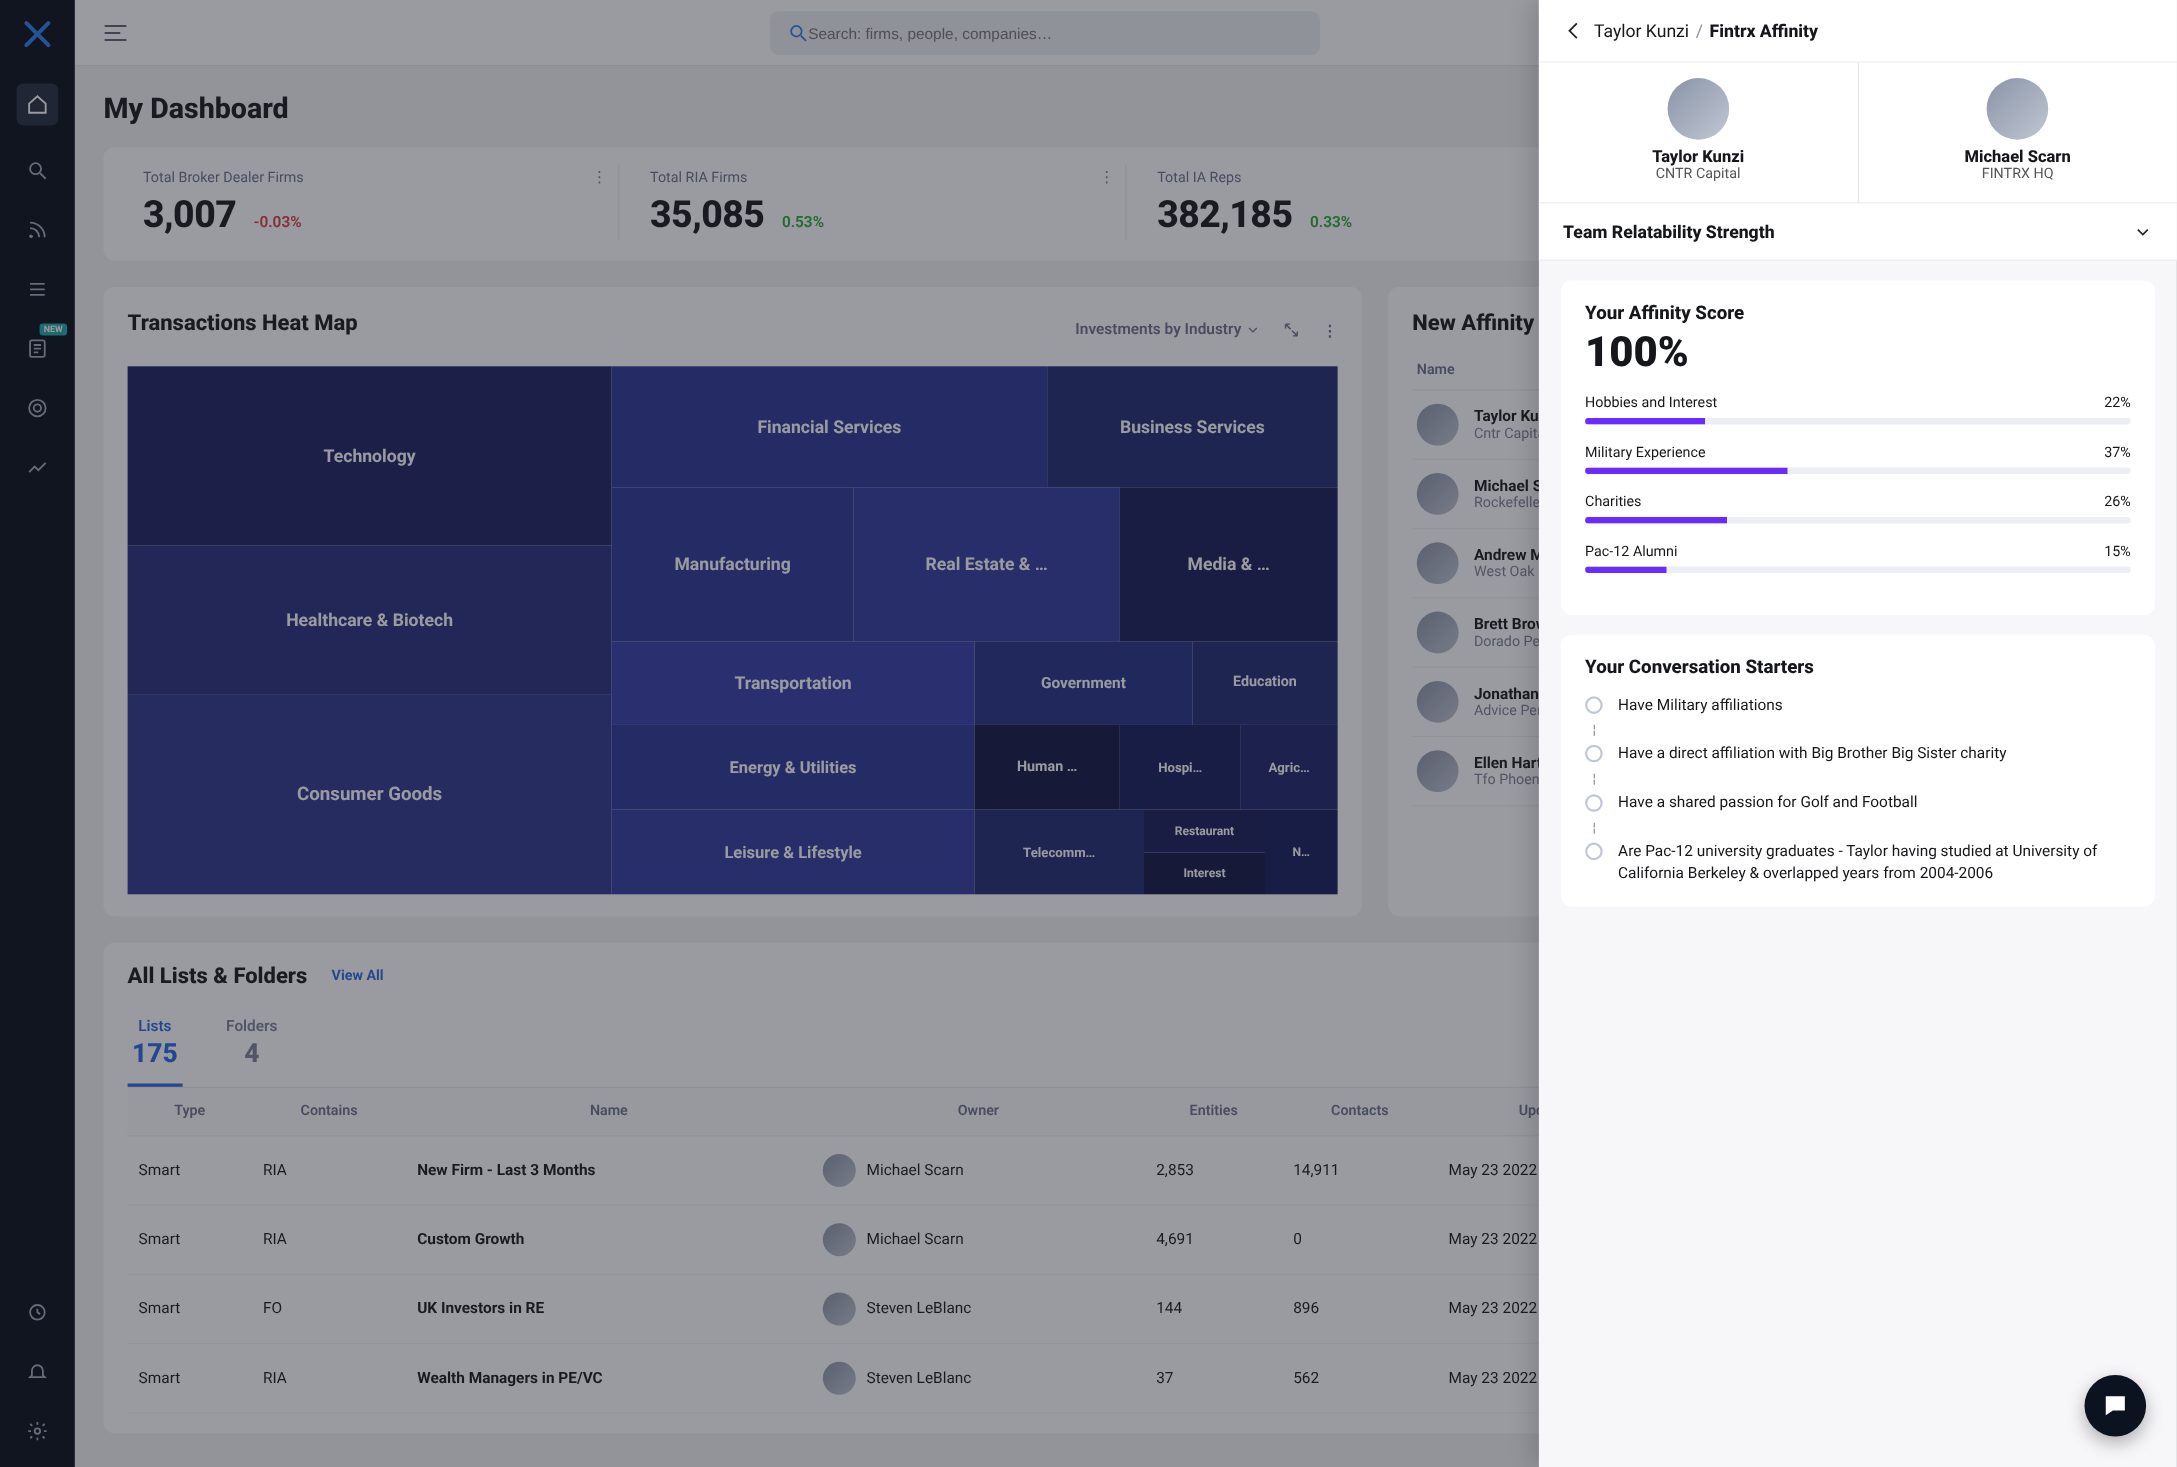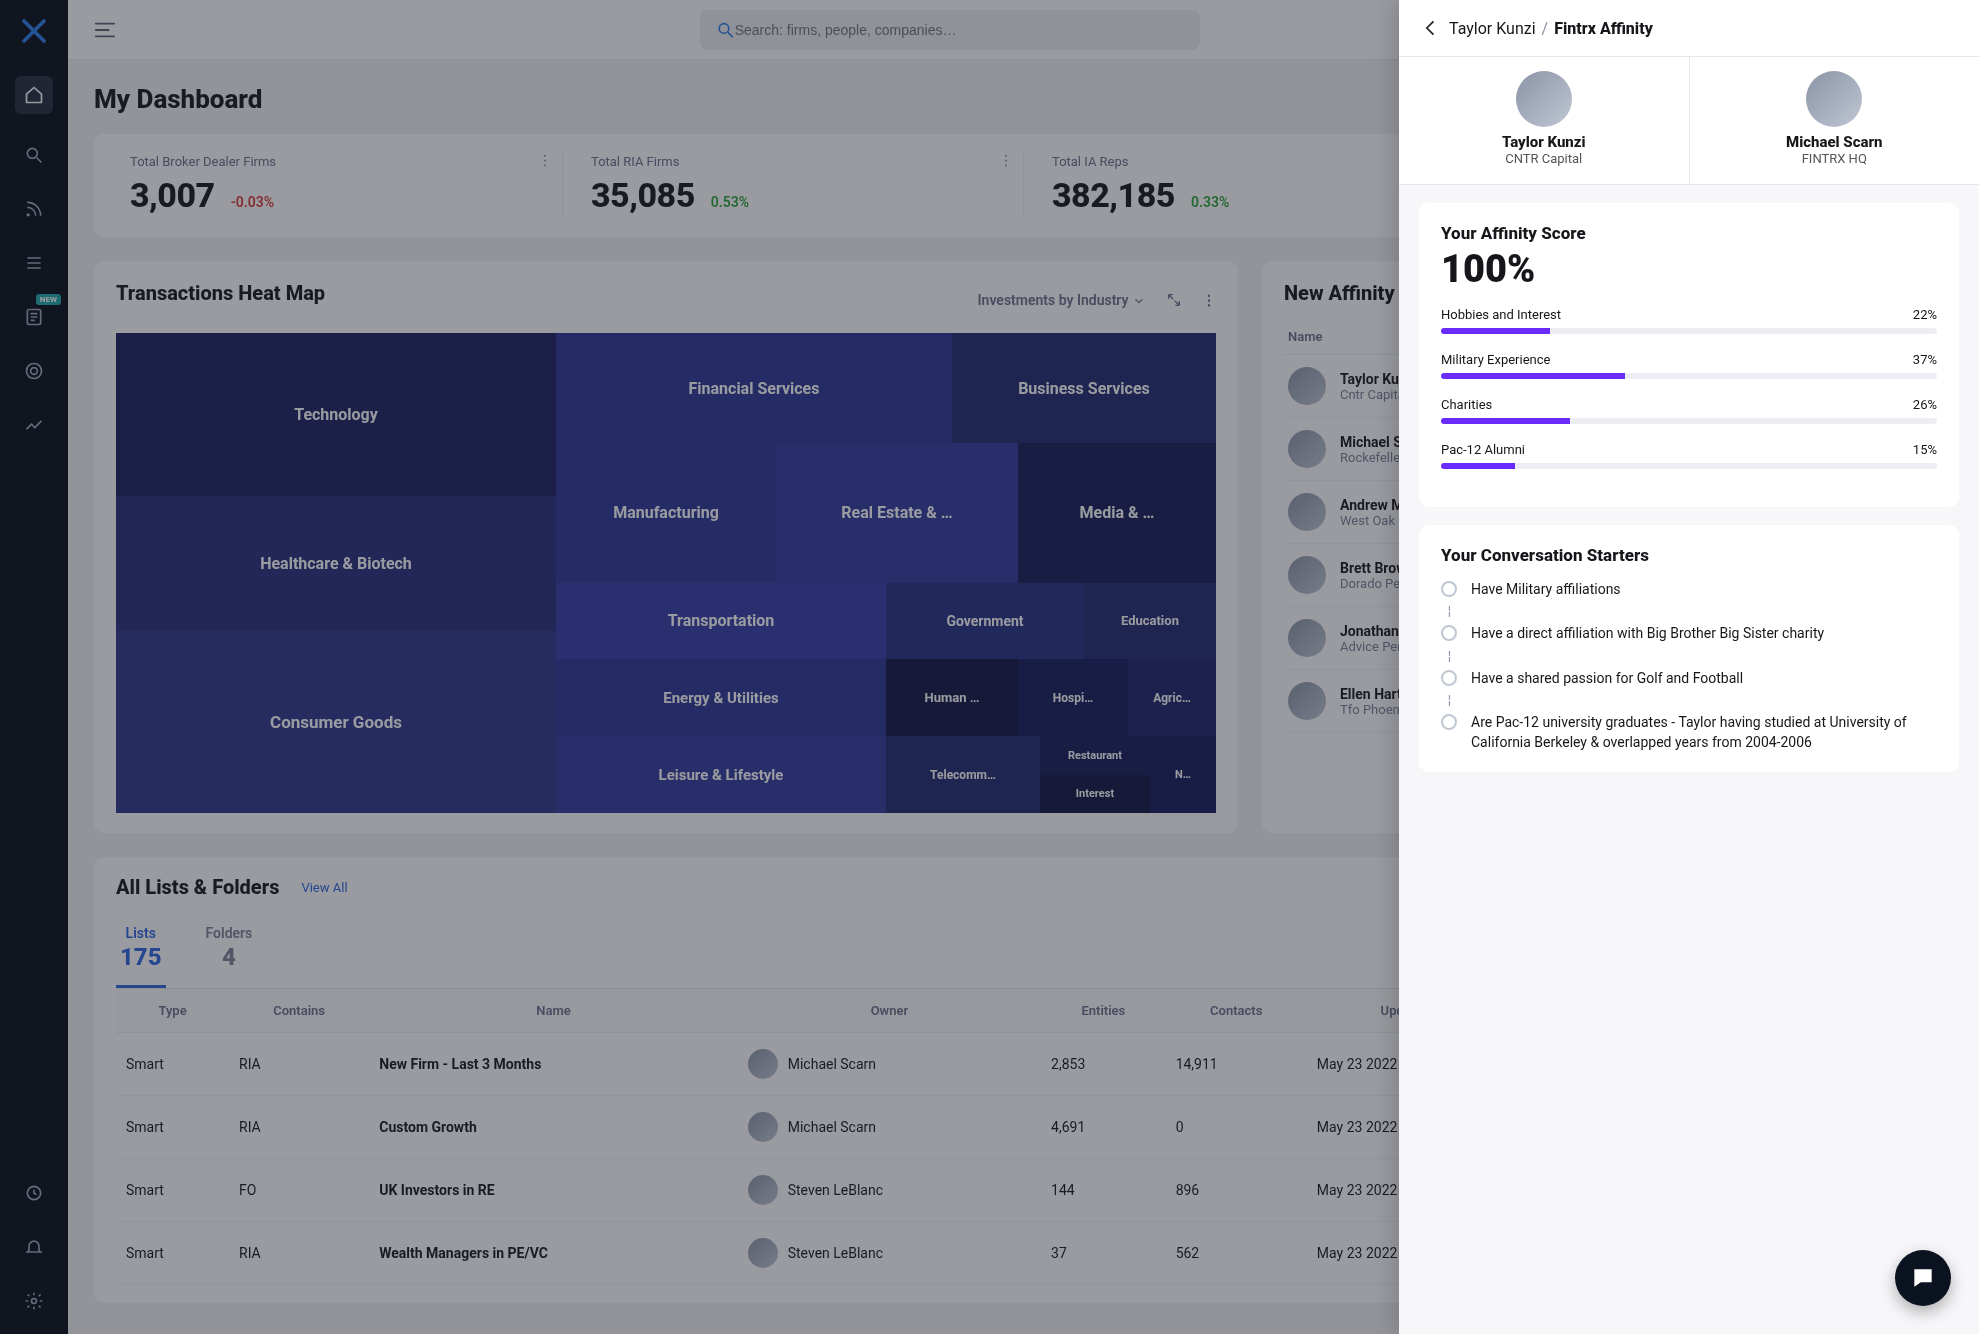--- a/index.html
+++ b/index.html
@@ -59,21 +59,21 @@
 .aff-row .sub { color:#7b8096; font-size:13px; }
 .aff-row .score { display:flex; align-items:center; gap:6px; font-weight:700; font-size:15px; }
 .bars-icon { display:flex; align-items:flex-end; gap:2px; }
 .bars-icon span{ width:4px; background:#2b56d6; display:block; }
 .bars-icon span:nth-child(1){height:6px;} .bars-icon span:nth-child(2){height:10px;} .bars-icon span:nth-child(3){height:14px;}
 
 
 .lists-card { background:#fff; border-radius:10px; padding: 18px 22px; }
 .lists-head { display:flex; align-items:center; gap:22px; }
 .lists-head h3 { font-size:20px; font-weight:800; }
-.lists-head .viewall { color:#2b66e0; font-weight:400; font-size:13px; }
+.lists-head .viewall { color:#2b66e0; font-weight:700; font-size:13px; }
 .lists-head .srch { margin-left:auto; color:#5b6174; }
 .tabs { display:flex; gap:36px; margin-top:18px; border-bottom:1px solid #e6e7ea; }
 .tab { padding: 8px 4px 14px; text-align:center; color:#7b8096; font-weight:600; }
 .tab.active { color:#2b66e0; border-bottom: 3px solid #2b66e0; }
 .tab .cnt { display:block; font-size:24px; font-weight:800; margin-top:2px;}
 
 .tbl { width:100%; border-collapse: collapse; }
 .tbl thead th { text-align:center; color:#6a708a; font-weight:600; font-size:13px; padding:14px 10px; border-bottom:1px solid #eceef0; background:#fafbfc;}
 .tbl tbody td { padding: 16px 10px; border-bottom:1px solid #f2f3f5; font-size:14px; vertical-align: middle;}
 .tbl .nm { font-weight:700; }
@@ -498,20 +498,26 @@
       <div class="avatar"></div>
       <div class="nm">Taylor Kunzi</div>
       <div class="sub">CNTR Capital</div>
     </div>
     <div class="p">
       <div class="avatar"></div>
       <div class="nm">Michael Scarn</div>
       <div class="sub">FINTRX HQ</div>
     </div>
   </div>
+  <div class="panel-strength">
+    <span>Team Relatability Strength</span>
+    <svg width="18" height="18" viewBox="0 0 24 24">
+        <path d="M6 9l6 6 6-6" stroke="#222" stroke-width="2" fill="none"></path>
+      </svg>
+  </div>
   <div class="panel-body">
     <div class="pcard">
       <h4>Your Affinity Score</h4>
       <div class="big-score">100%</div>
       <div id="score-bars">
           <div class="bar-row">
             <div class="lab">
               <span>Hobbies and Interest</span>
               <span>22%</span>
             </div>

